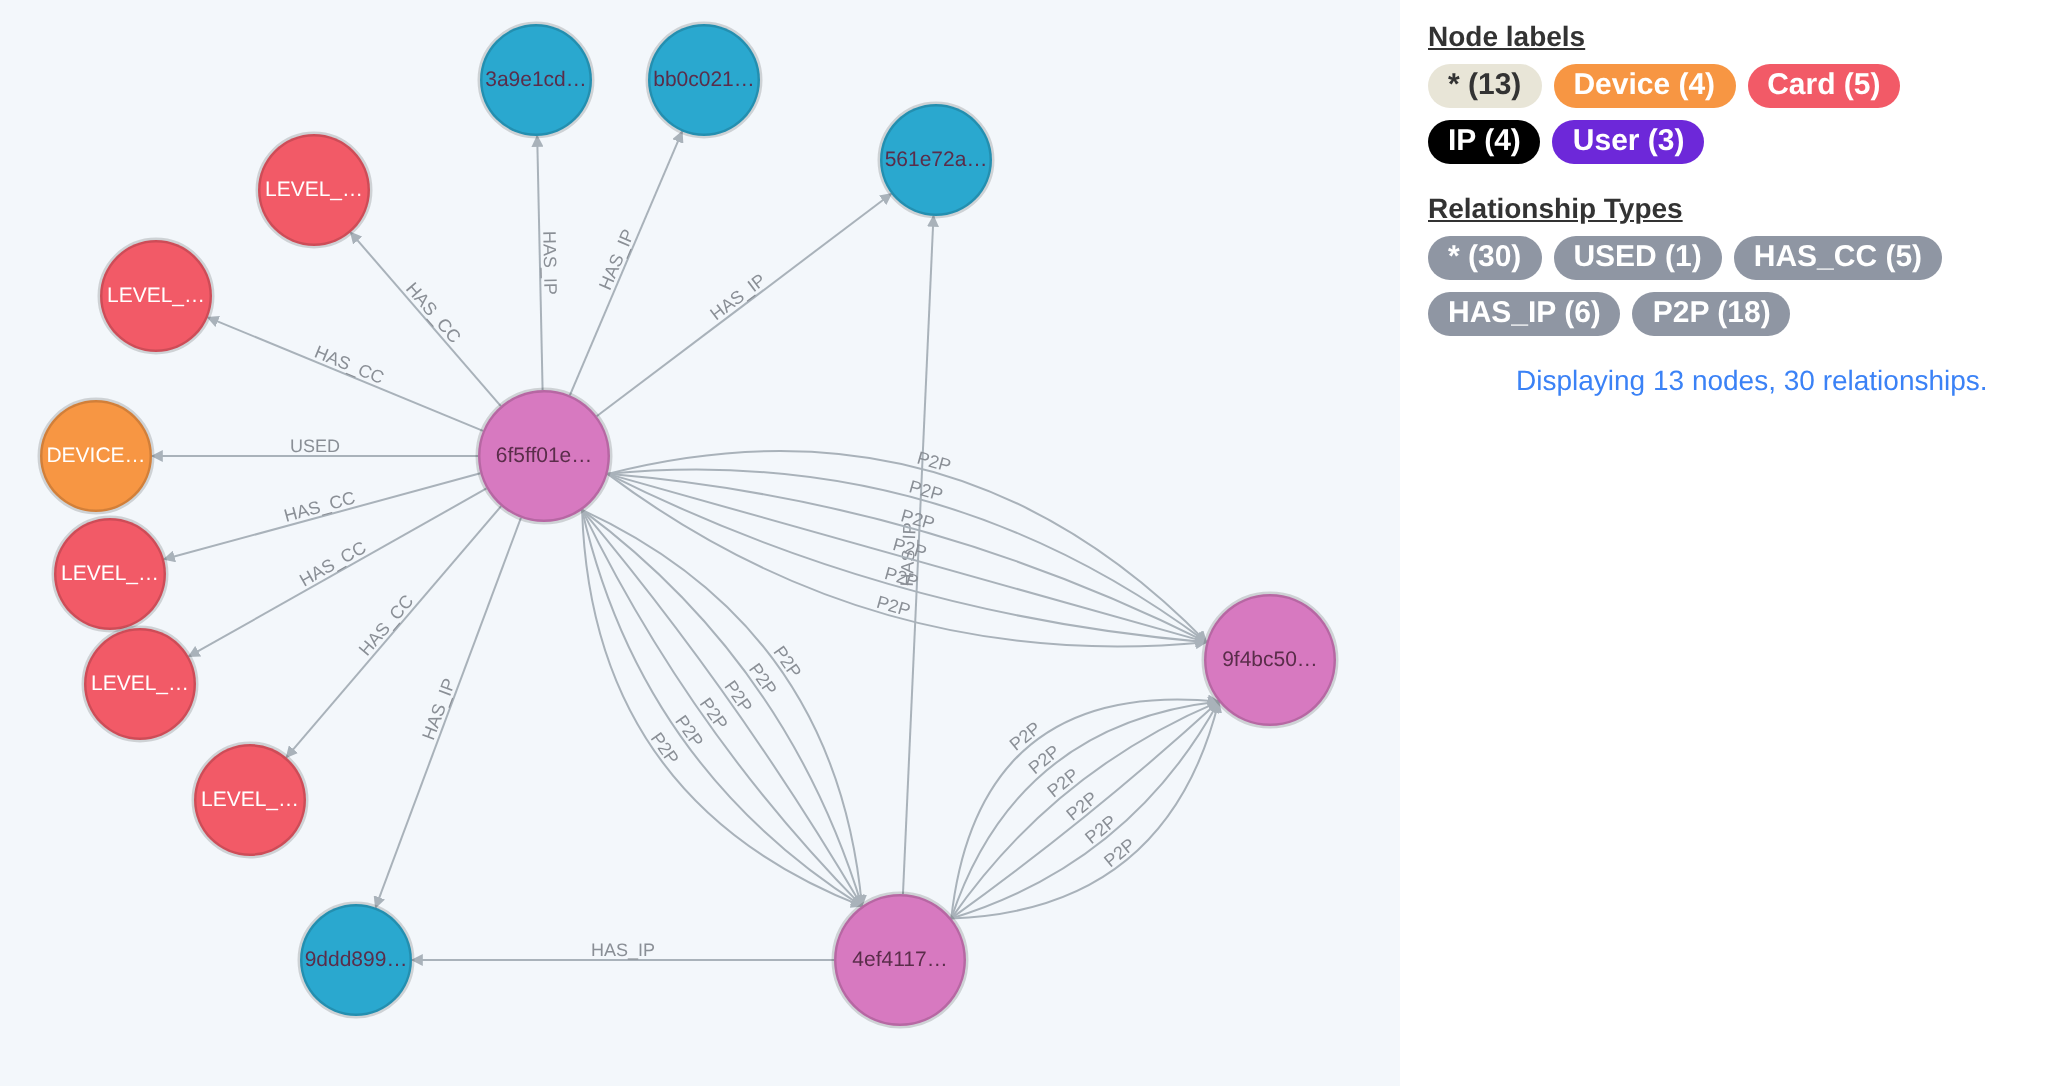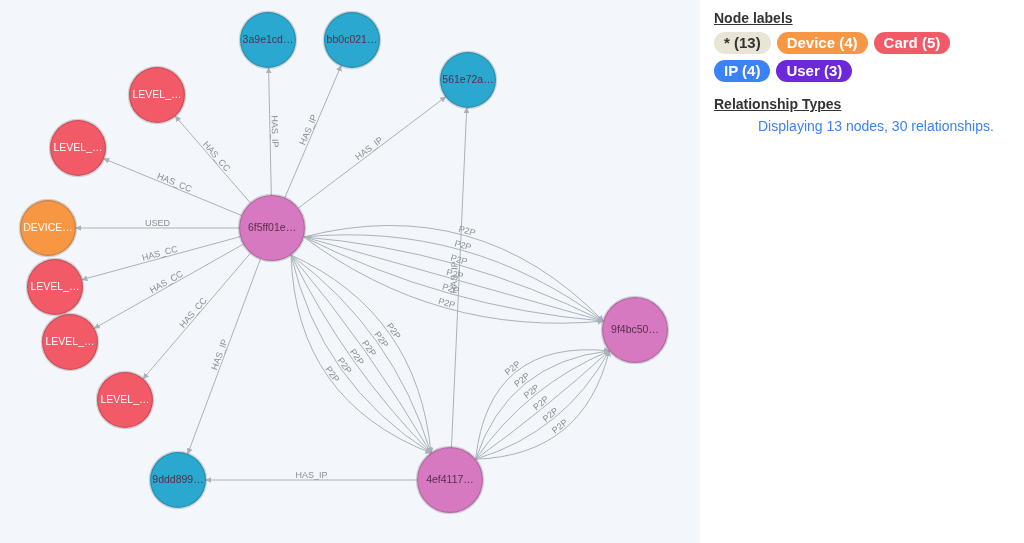--- a/index.html
+++ b/index.html
@@ -38,21 +38,21 @@
     border-radius: 14px;
     font-size: 15px;
     font-weight: 600;
     color: #fff;
     cursor: pointer;
     line-height: 16px;
   }
   .pill.star  { background: #e8e5d7; color: #333; }
   .pill.device{ background: #f79643; }
   .pill.card  { background: #f25a67; }
-  .pill.ip    { background: #3b82f6; }
+  .pill.ip    { background: #000000; }
   .pill.user  { background: #6d28d9; }
   .pill.rel   { background: #8f96a3; }
   .display-text { font-size: 14px; color: #3b82f6; margin-top: 4px; margin-left: 44px; }
 
   svg { width: 700px; height: 543px; display: block; }
   .node circle { stroke: rgba(0,0,0,0.15); stroke-width: 2.5px; }
   .node text {
     font-size: 10.5px;
     text-anchor: middle;
     dominant-baseline: middle;
@@ -262,15 +262,22 @@
   <h3 class="side-heading">Node labels</h3>
   <div class="pill-row" id="node-label-pills">
       <span class="pill star">* (13)</span>
       <span class="pill device">Device (4)</span>
       <span class="pill card">Card (5)</span>
       <span class="pill ip">IP (4)</span>
       <span class="pill user">User (3)</span>
     </div>
 
   <h3 class="side-heading">Relationship Types</h3>
+  <div class="pill-row" id="rel-type-pills">
+      <span class="pill rel">* (30)</span>
+      <span class="pill rel">USED (1)</span>
+      <span class="pill rel">HAS_CC (5)</span>
+      <span class="pill rel">HAS_IP (6)</span>
+      <span class="pill rel">P2P (18)</span>
+    </div>
 
   <div class="display-text">Displaying 13 nodes, 30 relationships.</div>
 </div>
 
 </body></html>

